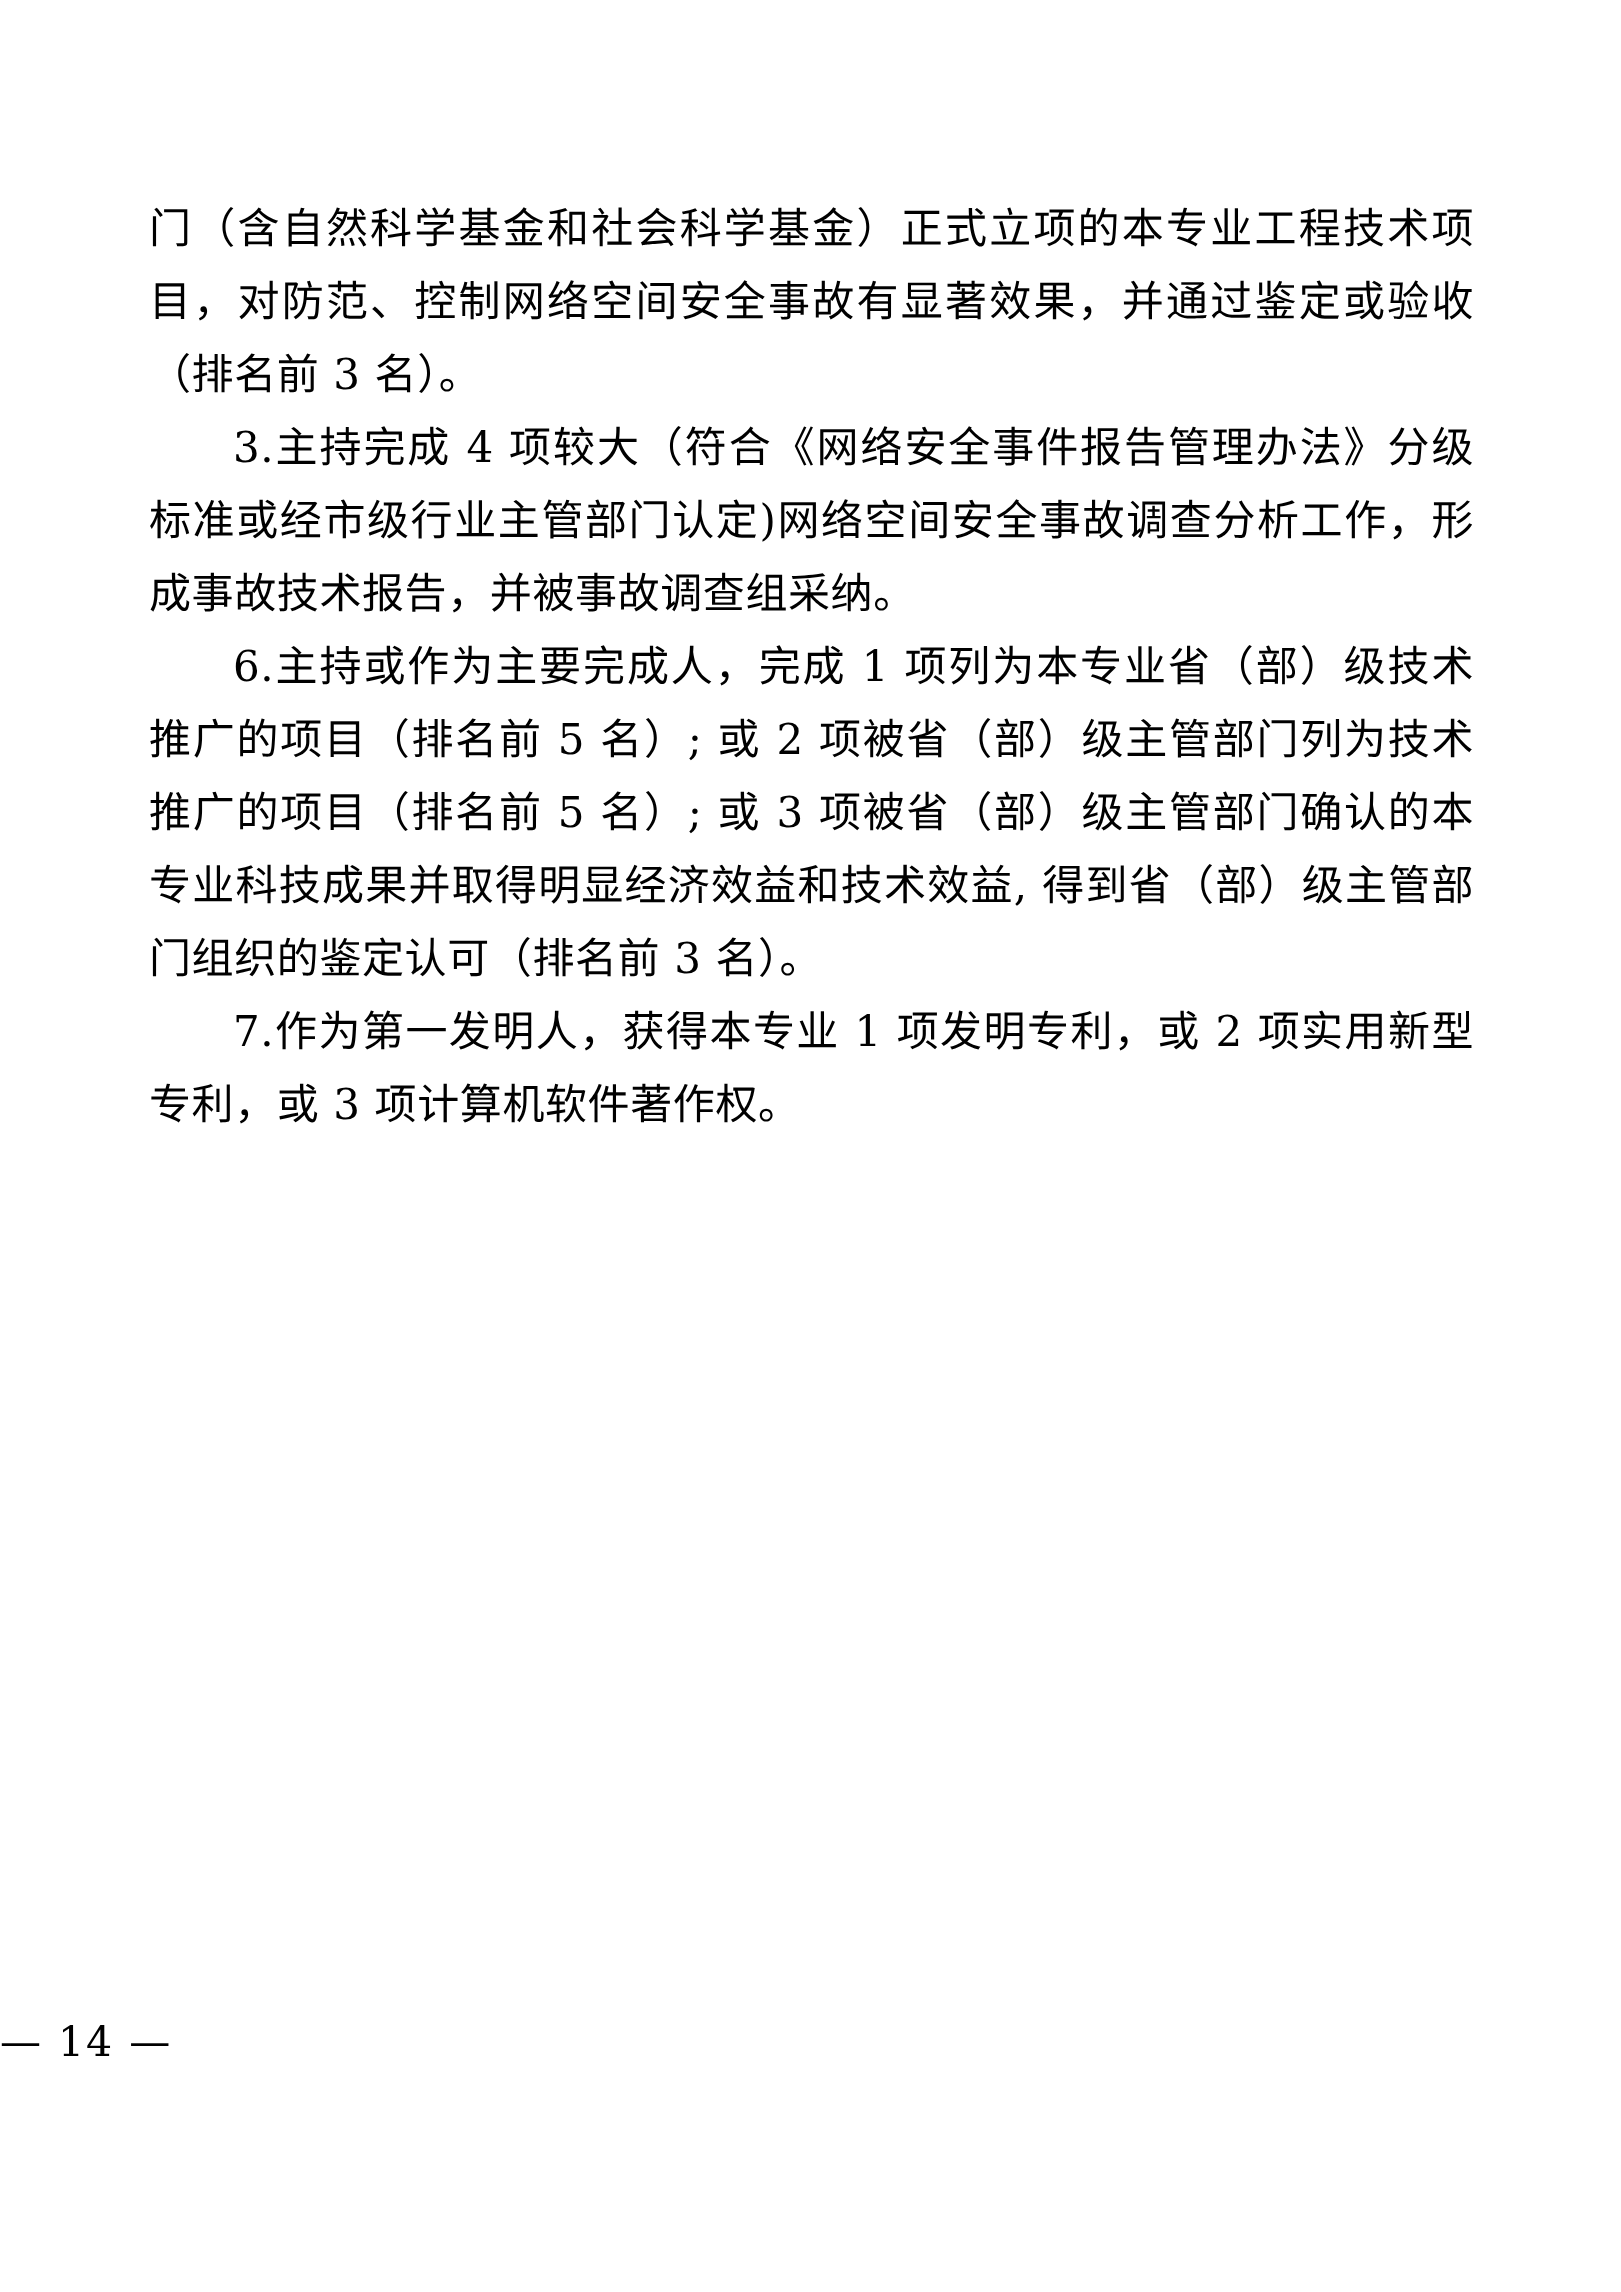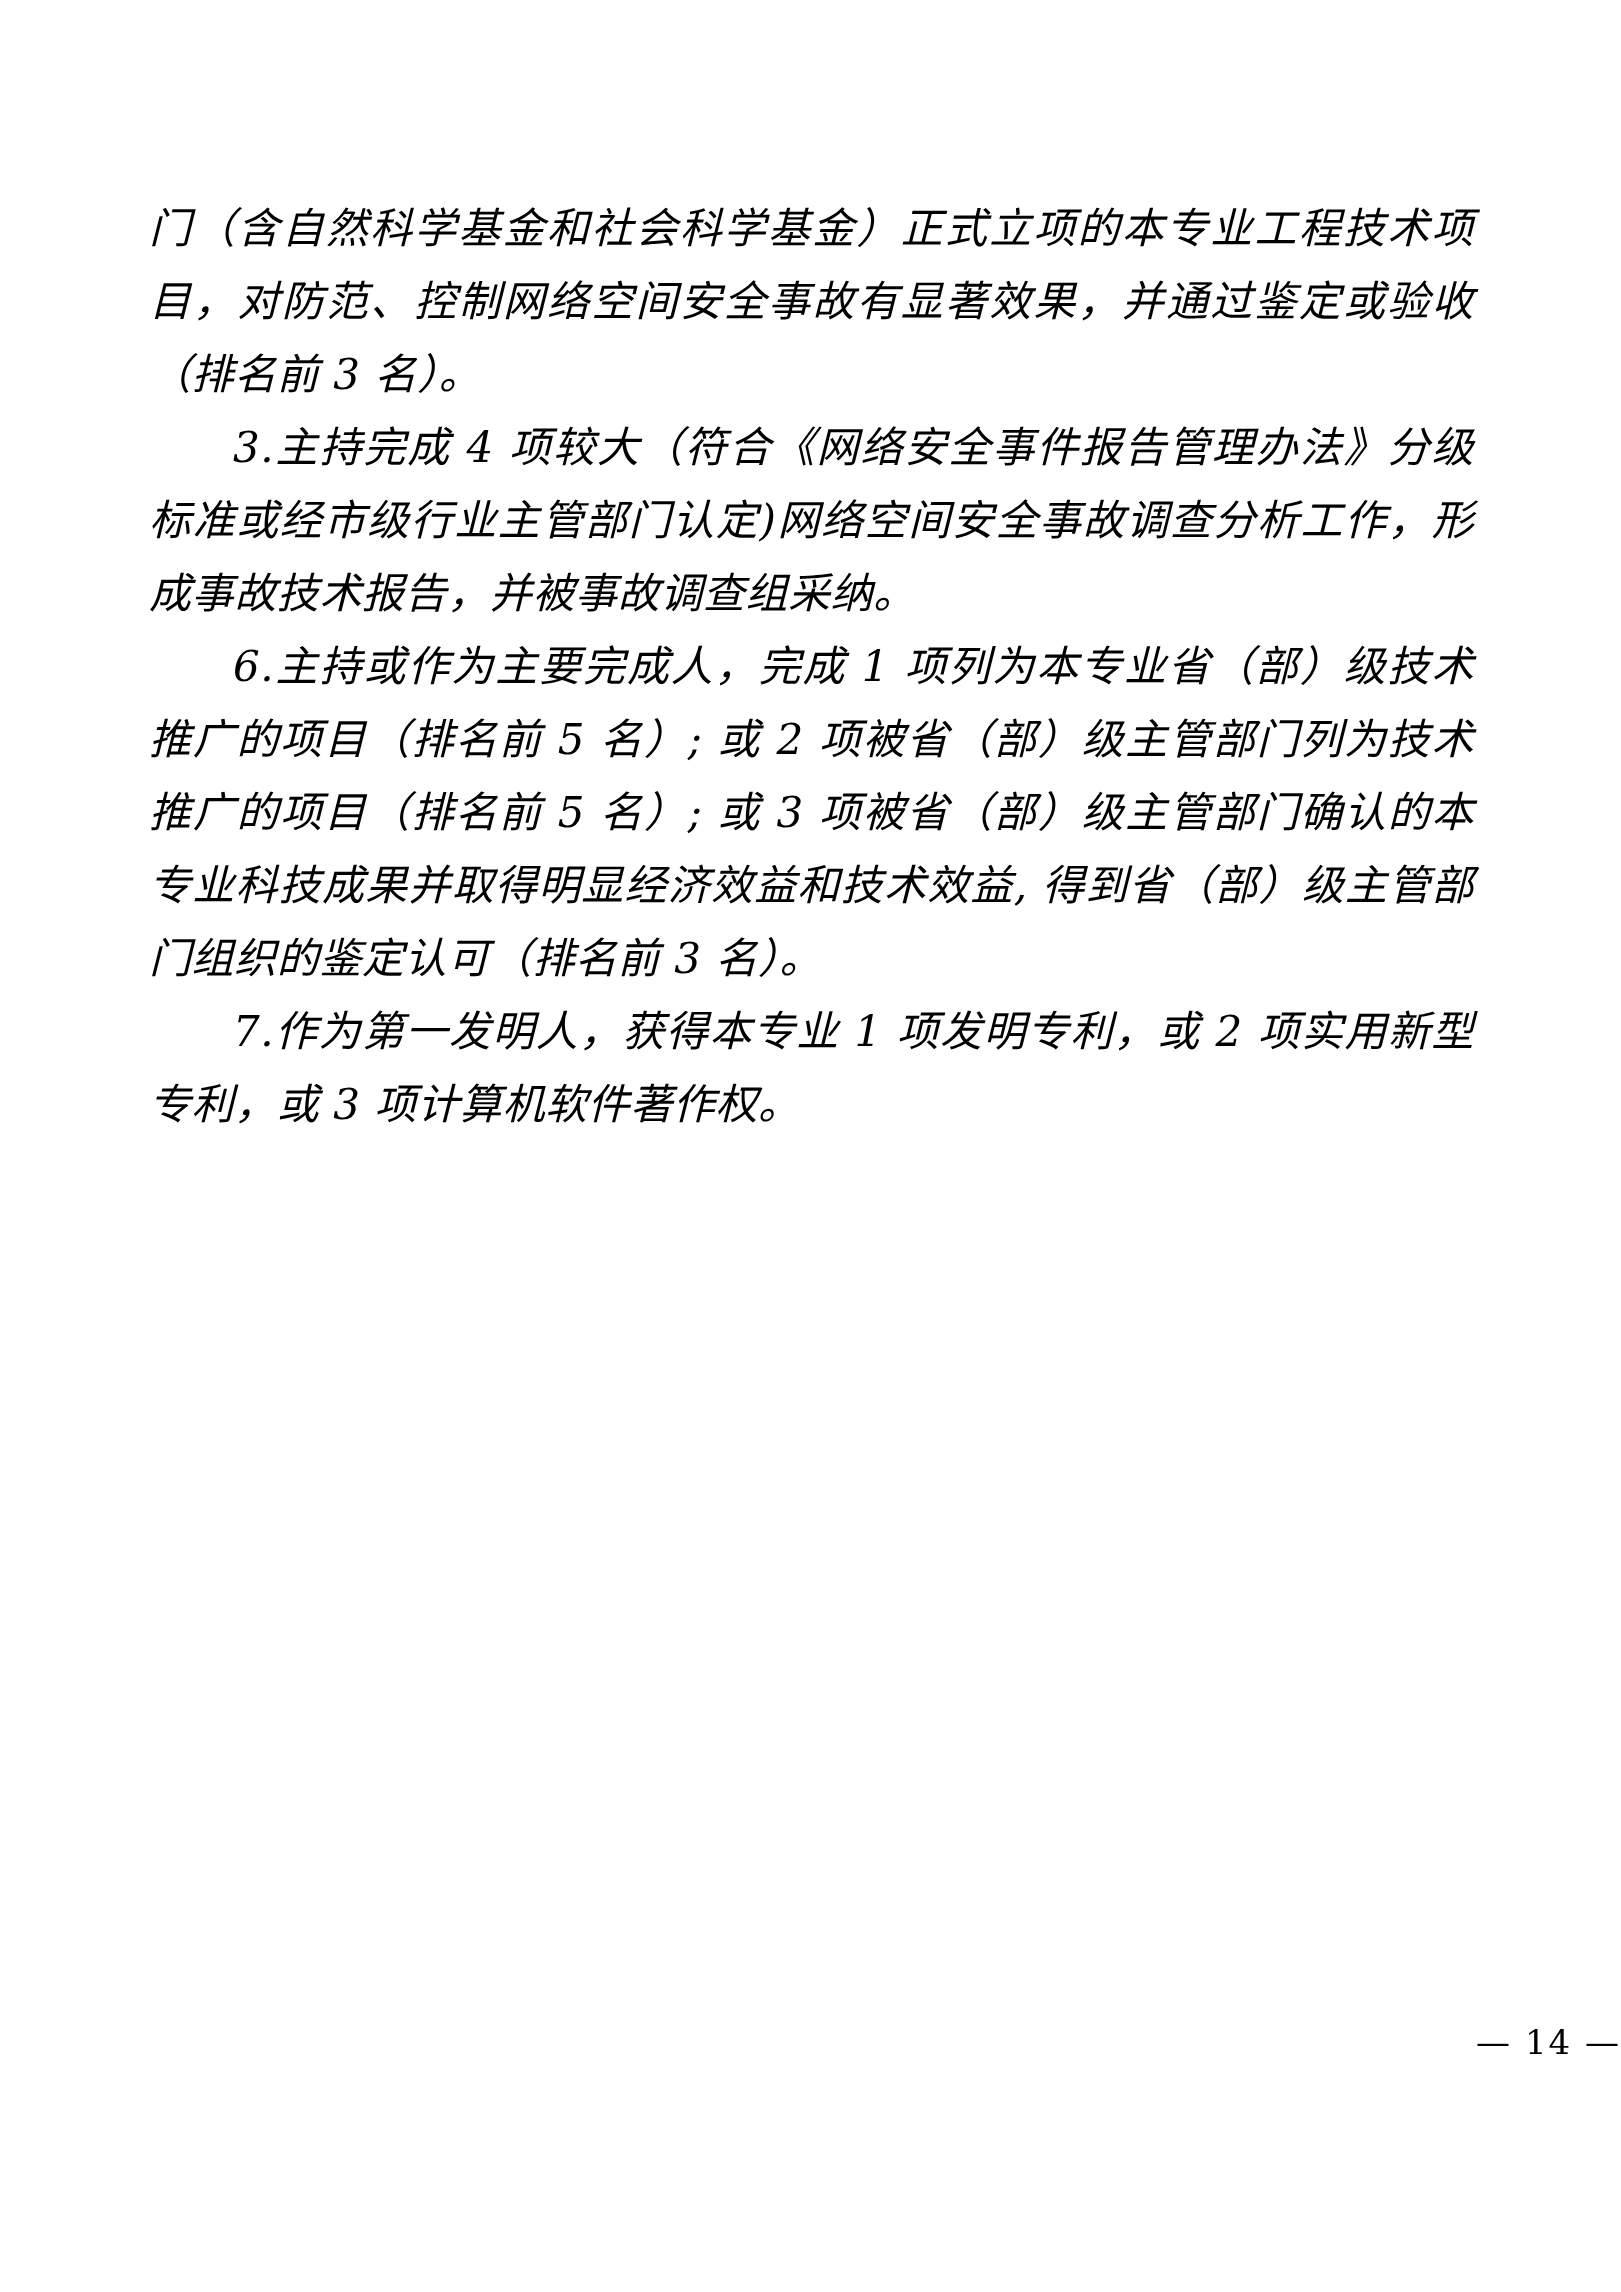--- a/index.html
+++ b/index.html
@@ -26,36 +26,35 @@
     font-size: 42px;
     line-height: 73px;
     color: #000000;
     text-align: justify;
     text-justify: inter-ideograph;
     letter-spacing: 0.6px;
     margin: 0 0 0 0;
     font-weight: 400;
     text-indent: 0;
     word-break: break-all;
-    font-style: italic;
     -webkit-font-smoothing: antialiased;
   }
   .para.indent {
     text-indent: 84px;
   }
   .para + .para {
     margin-top: 0px;
   }
   .footer {
     position: absolute;
     left: 0;
     top: 2019px;
     width: 1621px;
-    text-align: right;
-    font-size: 34px;
+    text-align: left;
+    font-size: 41px;
     line-height: 47px;
     color: #000000;
     letter-spacing: 2px;
     font-family: "DejaVu Serif", "Liberation Serif", serif;
   }
 </style>
 </head>
 <body>
 
 <div class="page">

